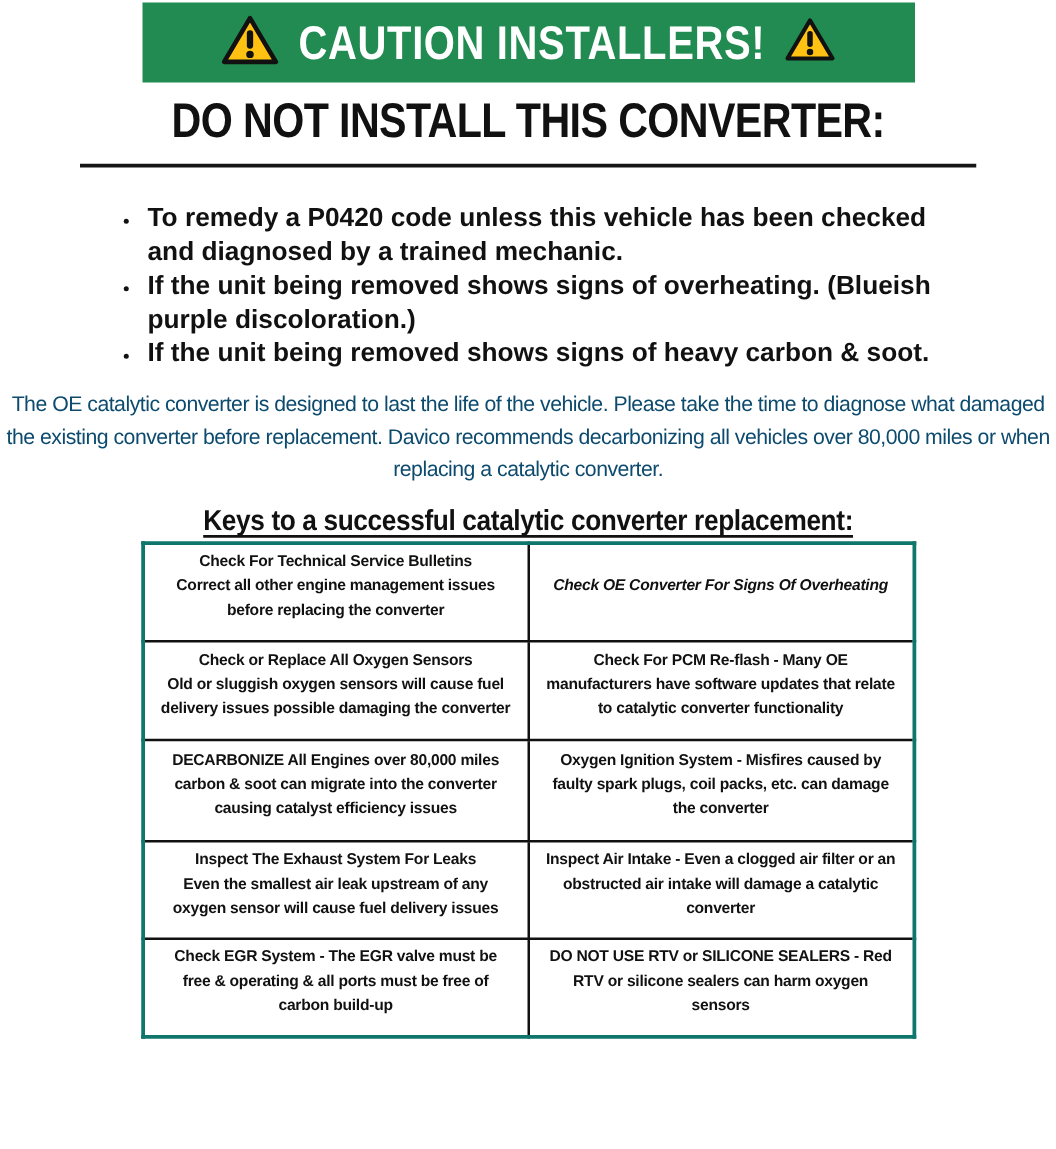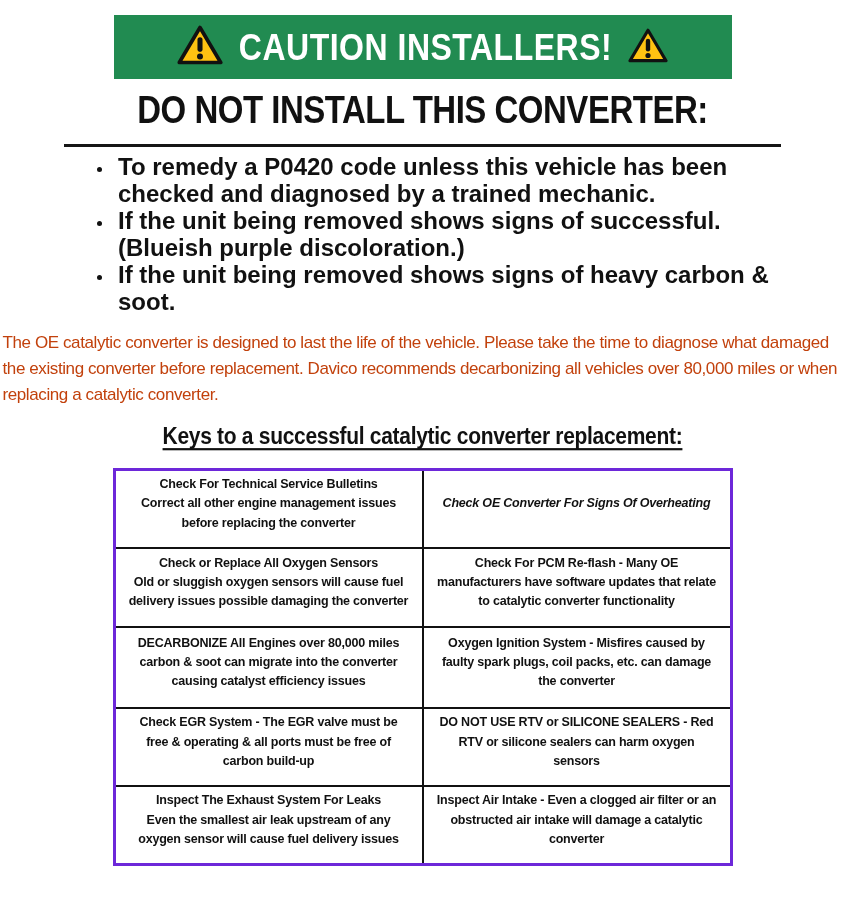--- a/index.html
+++ b/index.html
@@ -4,21 +4,21 @@
 <style>
   * { margin: 0; padding: 0; box-sizing: border-box; }
   html, body { background: #ffffff; }
   body {
     width: 845px;
     height: 919px;
     font-family: "Liberation Sans", sans-serif;
     color: #111111;
     overflow: hidden;
   }
-  .page { width: 845px; height: 919px; padding-top: 15px; }
+  .page { width: 845px; height: 919px; padding-top: 2px; }
 
   
   .banner {
     width: 618px;
     height: 64px;
     margin: 0 auto;
     background: #218B51;
     display: flex;
     align-items: center;
     justify-content: center;
@@ -48,60 +48,61 @@
   .rule {
     width: 717px;
     margin: 15px auto 0;
     border: none;
     border-top: 3px solid #161616;
   }
 
   
   .bullets {
     width: 686px;
-    margin: 6px 0 0 88px;
+    margin: 27px 0 0 88px;
     padding-left: 26px;
     font-weight: bold;
-    font-size: 24px;
+    font-size: 21px;
     line-height: 27px;
     list-style: disc;
   }
   .bullets li { padding-left: 4px; }
   .bullets li::marker { font-size: 0.7em; }
 
   
   .intro {
     width: 840px;
     margin: 15px auto 0;
+    text-align: center;
     font-size: 17px;
     letter-spacing: -0.4px;
     line-height: 26px;
-    color: #c2410c;
+    color: #0c4a6e;
     font-weight: normal;
   }
 
   
   .keys-heading {
     margin-top: 16px;
     text-align: center;
     font-size: 21px;
     font-weight: bold;
     letter-spacing: -0.3px;
     text-decoration: underline;
     text-decoration-thickness: 2px;
     text-underline-offset: 4px;
     transform: scaleY(1.1);
   }
 
   
   table.keys {
     width: 620px;
-    margin: 20px auto 0;
+    margin: 4px auto 0;
     border-collapse: collapse;
-    border: 3px solid #6d28d9;
+    border: 3px solid #0f766e;
     table-layout: fixed;
   }
   table.keys td {
     border: 2px solid #111111;
     width: 50%;
     text-align: center;
     vertical-align: middle;
     font-weight: bold;
     font-size: 12.5px;
     letter-spacing: -0.2px;
@@ -139,21 +140,21 @@
       </svg>
     </span>
   </div>
 
   <h1 class="main-heading">DO NOT INSTALL THIS CONVERTER:</h1>
 
   <hr class="rule">
 
   <ul class="bullets">
     <li>To remedy a P0420 code unless this vehicle has been checked and diagnosed by a trained mechanic.</li>
-    <li>If the unit being removed shows signs of successful. (Blueish purple discoloration.)</li>
+    <li>If the unit being removed shows signs of overheating. (Blueish purple discoloration.)</li>
     <li>If the unit being removed shows signs of heavy carbon &amp; soot.</li>
   </ul>
 
   <p class="intro">The OE catalytic converter is designed to last the life of the vehicle. Please take the time to diagnose what damaged the existing converter before replacement. Davico recommends decarbonizing all vehicles over 80,000 miles or when replacing a catalytic converter.</p>
 
   <h2 class="keys-heading">Keys to a successful catalytic converter replacement:</h2>
 
   <table class="keys">
     <tbody>
       <tr>
@@ -164,24 +165,24 @@
       <tr>
         <td>Check or Replace All Oxygen Sensors
 Old or sluggish oxygen sensors will cause fuel delivery issues possible damaging the converter</td>
         <td>Check For PCM Re-flash - Many OE manufacturers have software updates that relate to catalytic converter functionality</td>
       </tr>
       <tr>
         <td>DECARBONIZE All Engines over 80,000 miles carbon &amp; soot can migrate into the converter causing catalyst efficiency issues</td>
         <td>Oxygen Ignition System - Misfires caused by faulty spark plugs, coil packs, etc. can damage the converter</td>
       </tr>
       <tr>
-        <td>Check EGR System - The EGR valve must be free &amp; operating &amp; all ports must be free of carbon build-up</td>
-        <td>DO NOT USE RTV or SILICONE SEALERS - Red RTV or silicone sealers can harm oxygen sensors</td>
-      </tr>
-      <tr>
         <td>Inspect The Exhaust System For Leaks
 Even the smallest air leak upstream of any oxygen sensor will cause fuel delivery issues</td>
         <td>Inspect Air Intake - Even a clogged air filter or an obstructed air intake will damage a catalytic converter</td>
+      </tr>
+      <tr>
+        <td>Check EGR System - The EGR valve must be free &amp; operating &amp; all ports must be free of carbon build-up</td>
+        <td>DO NOT USE RTV or SILICONE SEALERS - Red RTV or silicone sealers can harm oxygen sensors</td>
       </tr>
     </tbody>
   </table>
 
 </div>
 
 </body></html>

